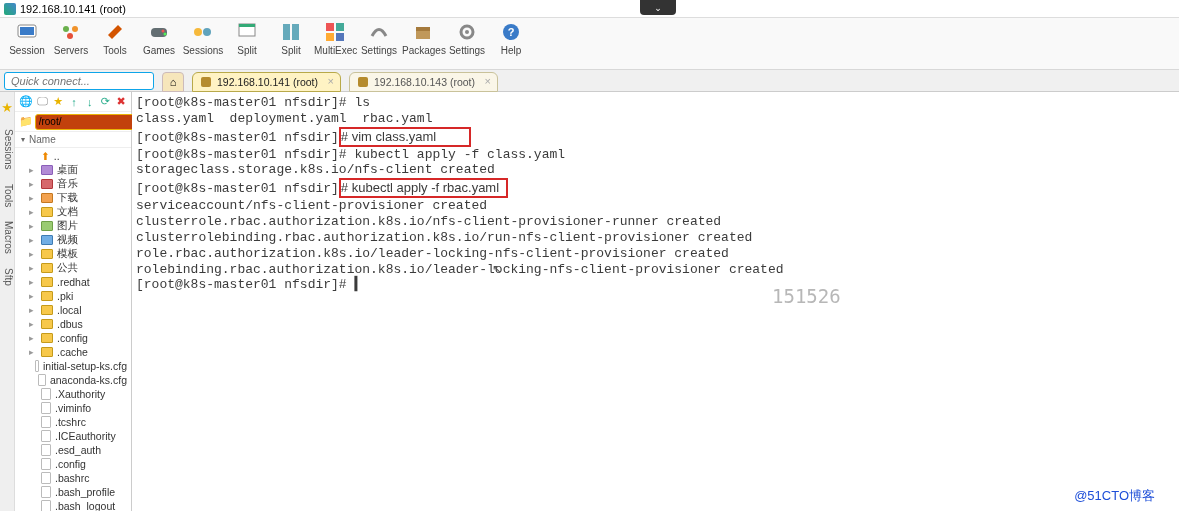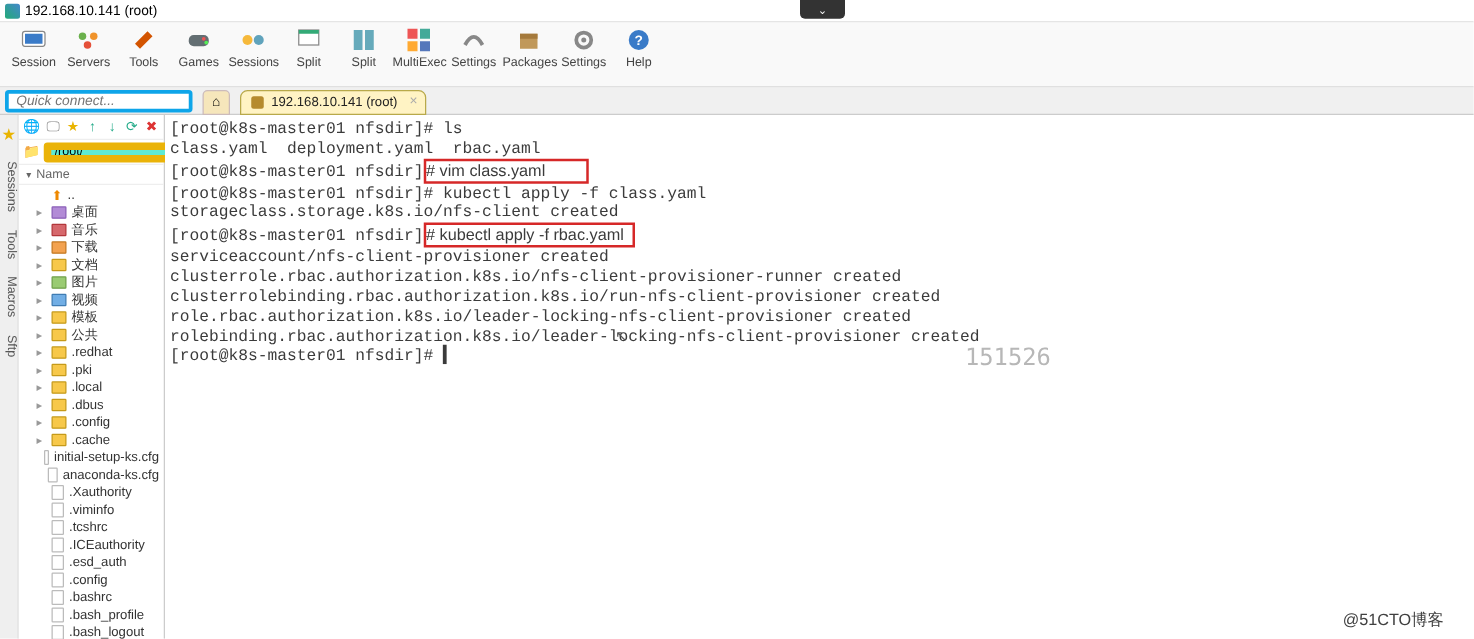--- a/index.html
+++ b/index.html
@@ -4,52 +4,52 @@
 <style>
   * { box-sizing: border-box; margin: 0; padding: 0; font-family: "Segoe UI", Tahoma, sans-serif; }
   body { width: 1179px; height: 511px; background: #fff; font-size: 11px; overflow: hidden; position: relative; }
   .title-bar { height: 18px; background: #fff; display: flex; align-items: center; padding: 0 4px; gap: 4px; border-bottom: 1px solid #ddd; }
   .title-bar .app-ico { width: 12px; height: 12px; background: linear-gradient(45deg,#2a7,#48c); border-radius:2px;}
   .toolbar { height: 52px; background: #f9f9f9; display: flex; gap: 2px; padding: 2px 6px 0 6px; border-bottom: 1px solid #d8d8d8; }
   .tbtn { width: 42px; text-align: center; font-size: 10px; color:#444; cursor: pointer; line-height:1.1;}
   .tbtn .ico-slot { width: 24px; height: 24px; margin: 0 auto 1px auto; display:flex;align-items:center;justify-content:center;}
   .tbtn .lbl { display:block; }
   .quick-row { height: 22px; background: #f0f0f0; display:flex; align-items:center; border-bottom:1px solid #ccc;}
-  .quick-input { width: 150px; height: 18px; margin-left: 4px; padding: 0 6px; font-size: 11px; font-style: italic; color:#888; border: 3px solid #0ea5e9; background:#fff; border-radius:3px;}
+  .quick-input { width: 150px; height: 18px; margin-left: 4px; padding: 0 6px; font-size: 11px; font-style: italic; color:#888; border: 1px solid #0ea5e9; background:#fff; border-radius:3px;}
   .tab-strip { flex:1; height: 22px; display:flex; gap: 8px; align-items:flex-end; padding-left: 8px;}
   .home-tab { width: 22px; height: 20px; background:#f6e6bb; border:1px solid #cbb; border-radius:4px 4px 0 0; display:flex;align-items:center;justify-content:center; cursor:pointer;}
   .term-tab { height: 20px; padding: 0 22px 0 8px; background:#faf6e8; border:1px solid #c9c29a; border-radius:6px 6px 0 0; display:flex; gap:6px; align-items:center; cursor:pointer; font-size:10.5px; color:#555; position:relative;}
   .term-tab.active { background:#fff3c4; border-color:#b8a94a; color:#222;}
   .term-tab::after { content:"×"; position:absolute; right:6px; top:2px; color:#aaa; font-size:11px;}
   .body-row { display:flex; height: calc(511px - 18px - 52px - 22px); }
   .side-rail { width: 15px; background:#efefef; border-right:1px solid #ddd; writing-mode:vertical-rl; text-orientation:mixed; font-size:10px; color:#555; display:flex; gap:10px; padding-top:6px; justify-content:flex-start;}
   .side-rail span{ cursor:pointer; padding:2px 0;}
   .side-rail .star{ writing-mode:horizontal-tb; color:#e9b400; font-size:13px; text-align:center;}
   .sidebar { width: 117px; background:#fff; border-right:1px solid #ccc; display:flex; flex-direction:column;}
   .sb-controls { height:20px; display:flex; gap:4px; align-items:center; padding:0 4px; border-bottom:1px solid #eee;}
   .sb-controls .i { width:14px;height:14px; display:flex;align-items:center;justify-content:center; cursor:pointer; color:#888;}
   .path-row { height:20px; display:flex; align-items:center; padding:2px 4px; border-bottom:1px solid #eee; gap:2px;}
-  .path-select { flex:1; height:16px; font-size:10px; border:6px solid #eab308; border-radius:3px; padding:0 3px; background:#5eead4;}
+  .path-select { flex:1; height:16px; font-size:10px; border:1px solid #eab308; border-radius:3px; padding:0 3px; background:#c2410c;}
   .ok-dot{ width:12px;height:12px; border-radius:50%; background:#2eb82e; color:#fff; font-size:9px; display:flex;align-items:center;justify-content:center;}
   .hdr-row { height:16px; font-size:10px; color:#666; padding:0 6px; border-bottom:1px solid #eee; display:flex; align-items:center;}
   .tree { flex:1; overflow:auto; font-size:10.5px; padding:1px 0;}
   .node { display:flex; align-items:center; gap:4px; padding:0 4px 0 14px; height:14px; cursor:pointer; white-space:nowrap; color:#333;}
   .node .exp{ width:8px; color:#999; font-size:9px;}
   .fold{ width:12px;height:10px;}
   .fold.y{ background:#f7c84a;border:1px solid #c59a1a;border-radius:1px;}
   .fold.p{ background:#b28bd6;border:1px solid #8a5fb8;border-radius:1px;}
   .fold.r{ background:#d6686c;border:1px solid #b2373b;border-radius:1px;}
   .fold.o{ background:#f3a24f;border:1px solid #c47820;border-radius:1px;}
   .fold.g{ background:#9acb72;border:1px solid #6fa048;border-radius:1px;}
   .fold.b{ background:#71aee5;border:1px solid #3f7cb3;border-radius:1px;}
   .file{ width:10px;height:12px; background:#fff; border:1px solid #bbb; border-radius:1px;}
   .terminal { flex:1; background:#fff; padding:3px 4px; font-family:"Consolas","Courier New",monospace; font-size:13px; line-height:1.22; color:#3b3b3b; position:relative; white-space:pre;}
   .hlbox{ border:2px solid #d62828; padding:0; display:inline-block;text-align:right;}
-  .watermark{ position:absolute; right:24px; bottom:6px; color:#404040; font-size:13px;}
-  .ts { position:absolute; left:640px; top:183px; font-family:"Consolas",monospace; font-size:19px; color:#b7b7b7;}
+  .watermark{ position:absolute; right:24px; bottom:6px; color:#1d4ed8; font-size:13px;}
+  .ts { position:absolute; left:640px; top:193px; font-family:"Consolas",monospace; font-size:19px; color:#b7b7b7;}
   .cursor-ptr{ position:absolute; left:360px; top:170px; color:#555; font-size:12px;}
   .topchevron{ position:absolute; top:0; left:640px; width:36px; height:15px; background:#333; color:#fff; display:flex;align-items:center;justify-content:center; border-radius:0 0 4px 4px; font-size:9px; cursor:pointer;}
   .mx-dot{width:10px;height:10px;border-radius:2px;display:inline-block;background:#b58b2e;}
 </style>
 </head>
 <body>
 
 <div class="topchevron">⌄</div>
 
 <div class="title-bar">
@@ -171,20 +171,24 @@
   </div>
 
 <div class="quick-row">
   <input class="quick-input" placeholder="Quick connect..." style="">
   <div class="tab-strip">
     <div class="home-tab">⌂</div>
     <div id="tabs" style="display:flex;gap:8px;">
         <div class="term-tab active">
           <span class="mx-dot"></span>
           <span>192.168.10.141 (root)</span>
+        </div>
+        <div class="term-tab">
+          <span class="mx-dot"></span>
+          <span>192.168.10.143 (root)</span>
         </div>
       </div>
   </div>
 </div>
 
 <div class="body-row">
   <div class="side-rail" id="siderail">
     <span class="star">★</span>
   <span>Sessions</span>
       <span>Tools</span>

